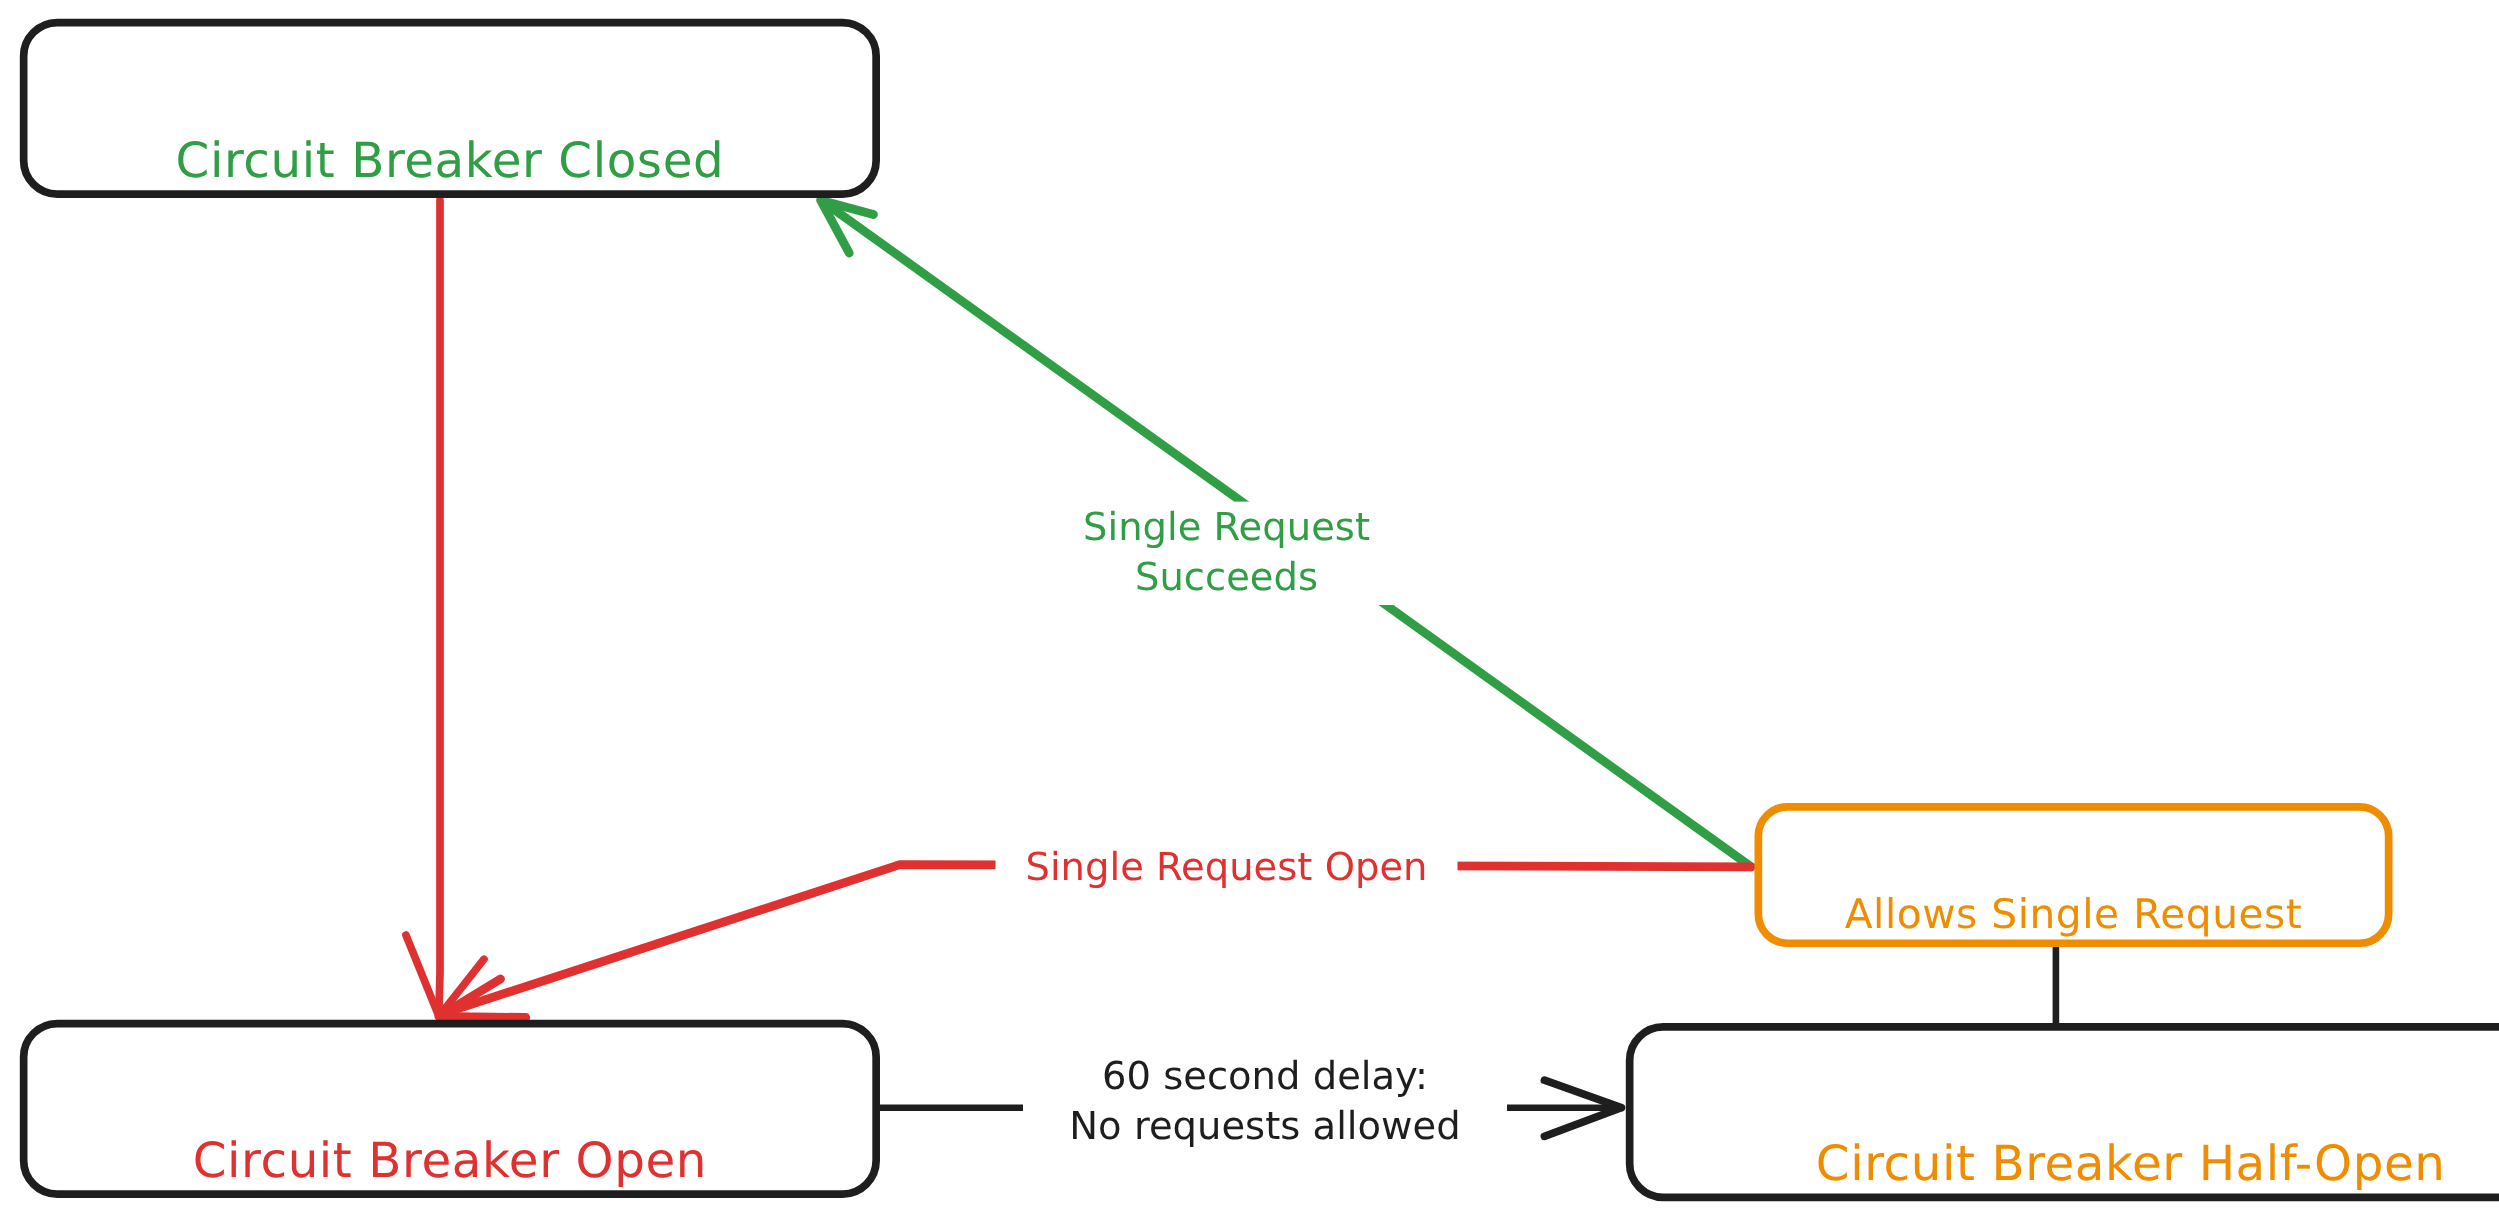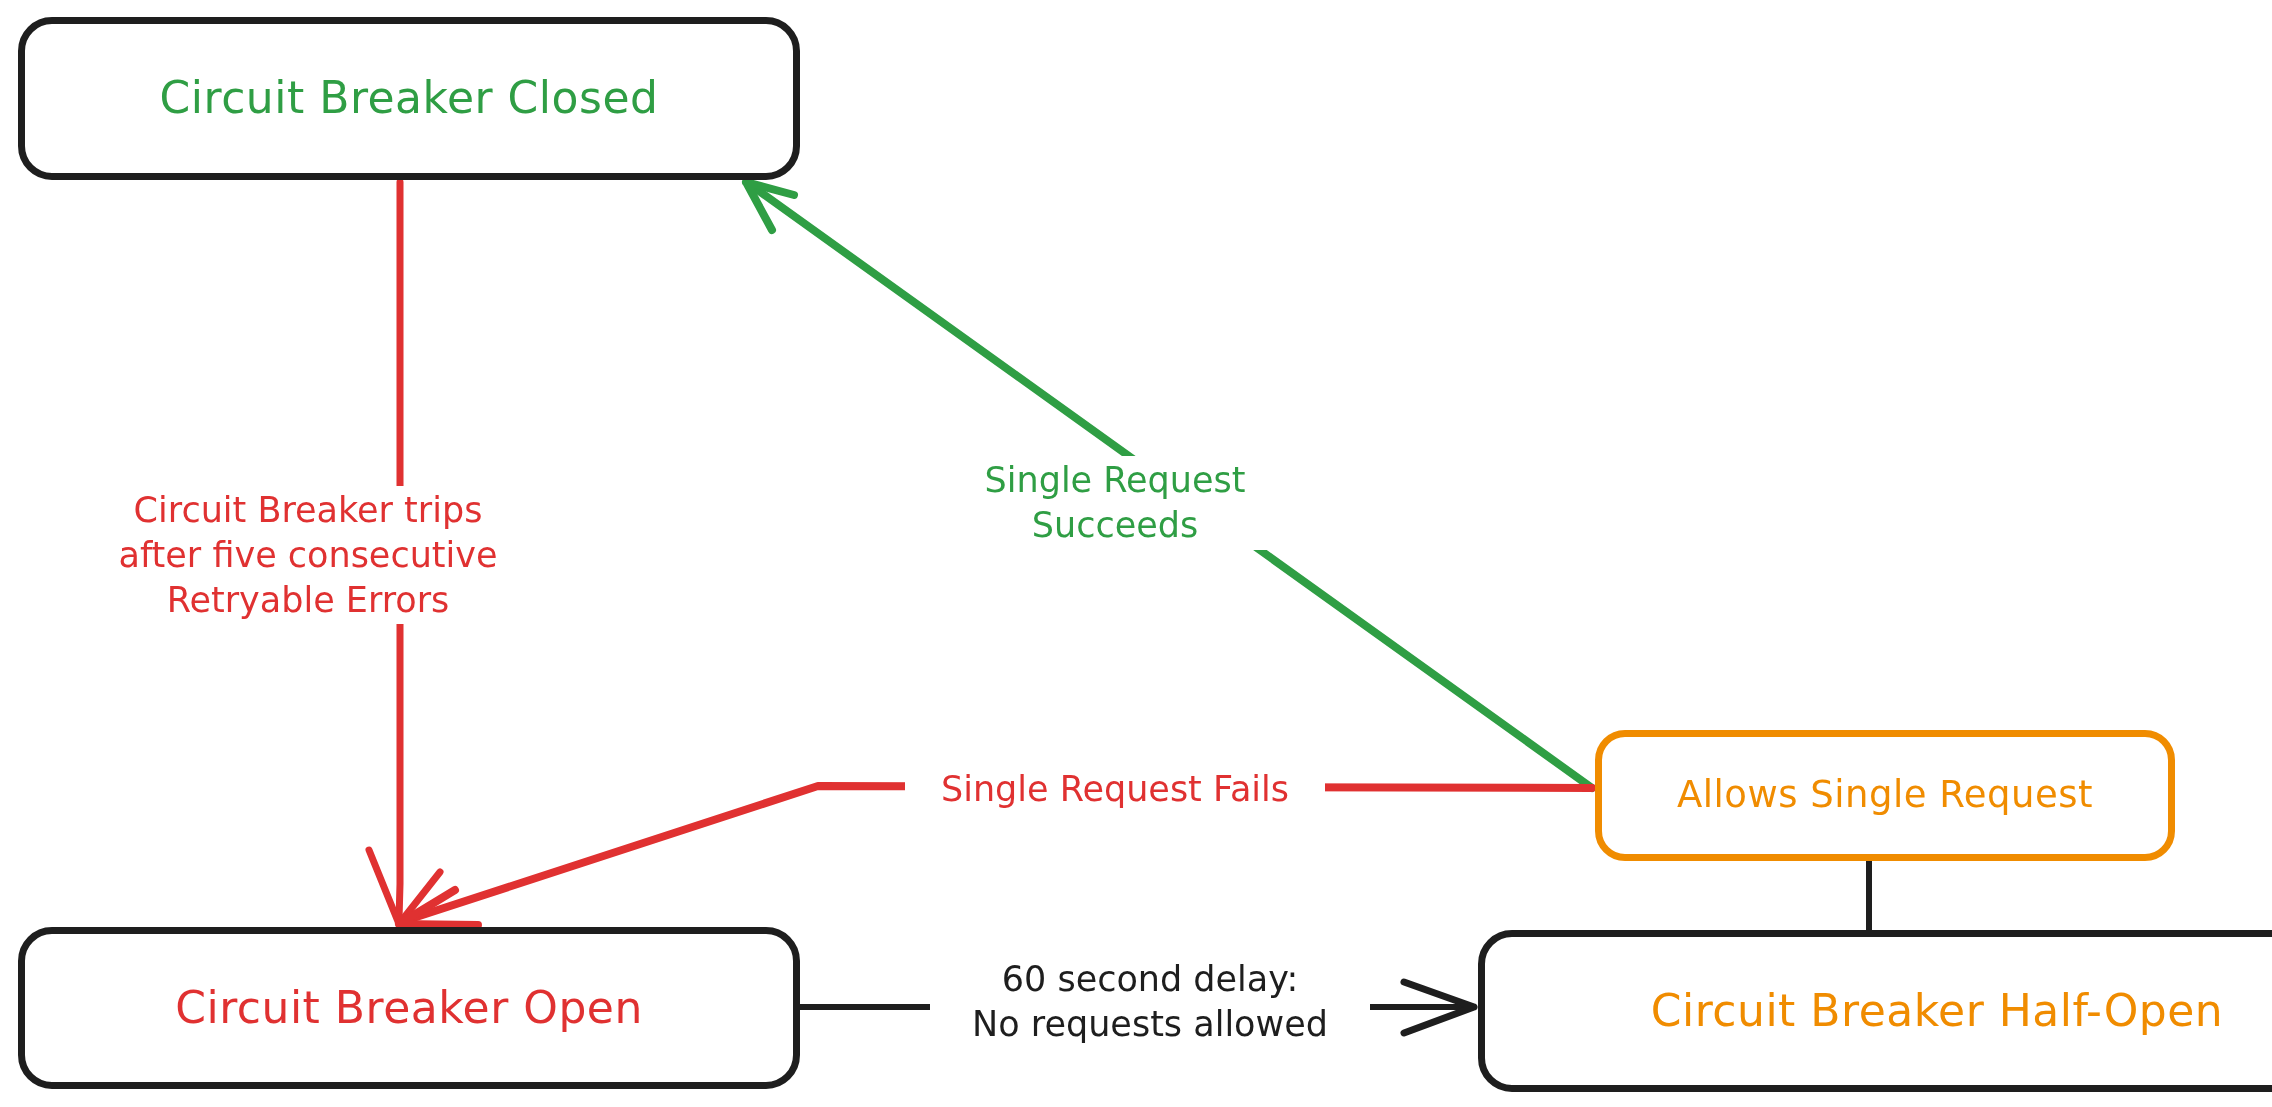--- a/index.html
+++ b/index.html
@@ -24,21 +24,21 @@
     top: 0;
     width: 2272px;
     height: 1107px;
   }
   .node {
     position: absolute;
     box-sizing: border-box;
     background: #ffffff;
     border-style: solid;
     display: flex;
-    align-items: center;
+    align-items: flex-end;
     justify-content: center;
     text-align: center;
   }
   .node-label {
     font-family: "DejaVu Sans", sans-serif;
     font-size: 44px;
     font-weight: 400;
     letter-spacing: 0.5px;
     line-height: 1.15;
     white-space: nowrap;
@@ -118,24 +118,21 @@
   </div>
 
   <div class="node node-orange" id="node-allows">
     <span class="node-label" style="color:#f08c00">Allows Single Request</span>
   </div>
 
   <div class="node node-black" id="node-half">
     <span class="node-label" style="color:#f08c00">Circuit Breaker Half-Open</span>
   </div>
 
-  <div class="edge-label" id="label-trips">Circuit Breaker trips
-after five consecutive
-Retryable Errors</div>
 
   <div class="edge-label" id="label-succeeds">Single Request Succeeds</div>
 
-  <div class="edge-label" id="label-fails">Single Request Fails</div>
+  <div class="edge-label" id="label-fails">Single Request Open</div>
 
   <div class="edge-label" id="label-delay">60 second delay:
 No requests allowed</div>
 
 </div>
 
 </body></html>

